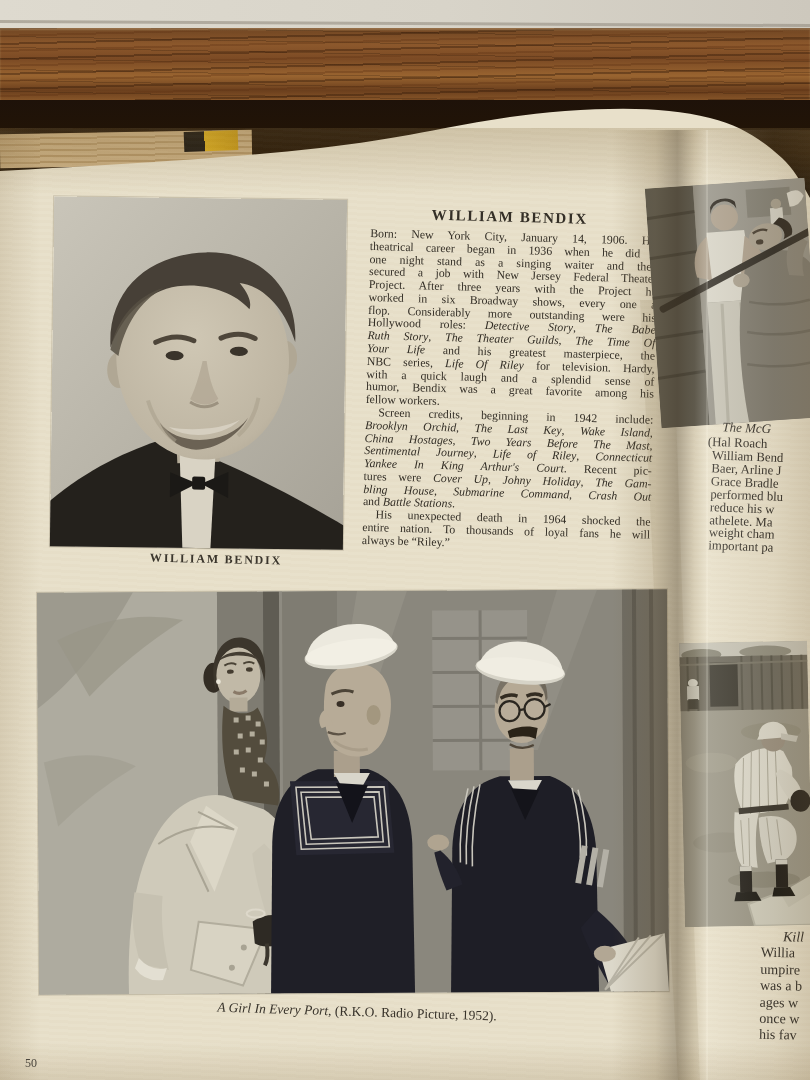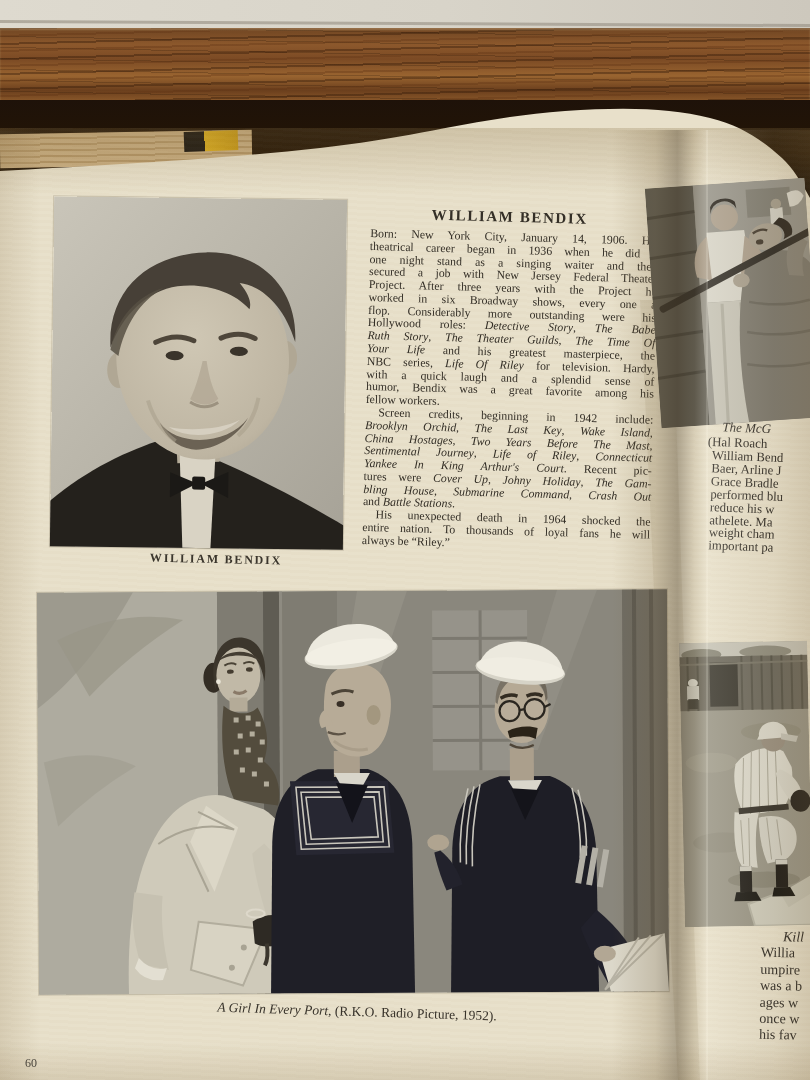--- a/index.html
+++ b/index.html
@@ -298,21 +298,21 @@
       </g>
       <path d="M558,320 C580,338 596,360 604,384 L574,402 C560,378 548,356 542,338 Z" fill="#21212b"></path>
       <path d="M583,368 l14,-10 M588,376 l14,-10 M593,384 l14,-10" stroke="#cfccc2" stroke-width="2" fill="none"></path>
       <path d="M560,360 L626,344 L630,402 L572,402 Z" fill="#dcd8ca"></path>
       <path d="M566,400 L600,348 M566,400 L612,346 M566,400 L624,345" stroke="#b7b3a5" stroke-width="2" fill="none"></path>
       <ellipse cx="566" cy="364" rx="11" ry="8" fill="#b2a794"></ellipse>
     </g>
   </svg>
 </div>
 <div class="abs still-caption"><i>A Girl In Every Port</i>, (R.K.O. Radio Picture, 1952).</div>
-<div class="abs page-number">60</div>
+<div class="abs page-number">50</div>
 
 <div class="abs photo rp-photo1">
   <svg viewBox="0 0 153 240" preserveAspectRatio="none">
     <rect width="153" height="240" fill="#8e8b80"></rect>
     <rect width="46" height="240" fill="#5d5a50"></rect>
     <g stroke="#4a473e" stroke-width="3">
       <line x1="0" y1="30" x2="46" y2="26"></line>
         <line x1="0" y1="70" x2="46" y2="66"></line>
       <line x1="0" y1="110" x2="46" y2="106"></line>
         <line x1="0" y1="150" x2="46" y2="146"></line>

